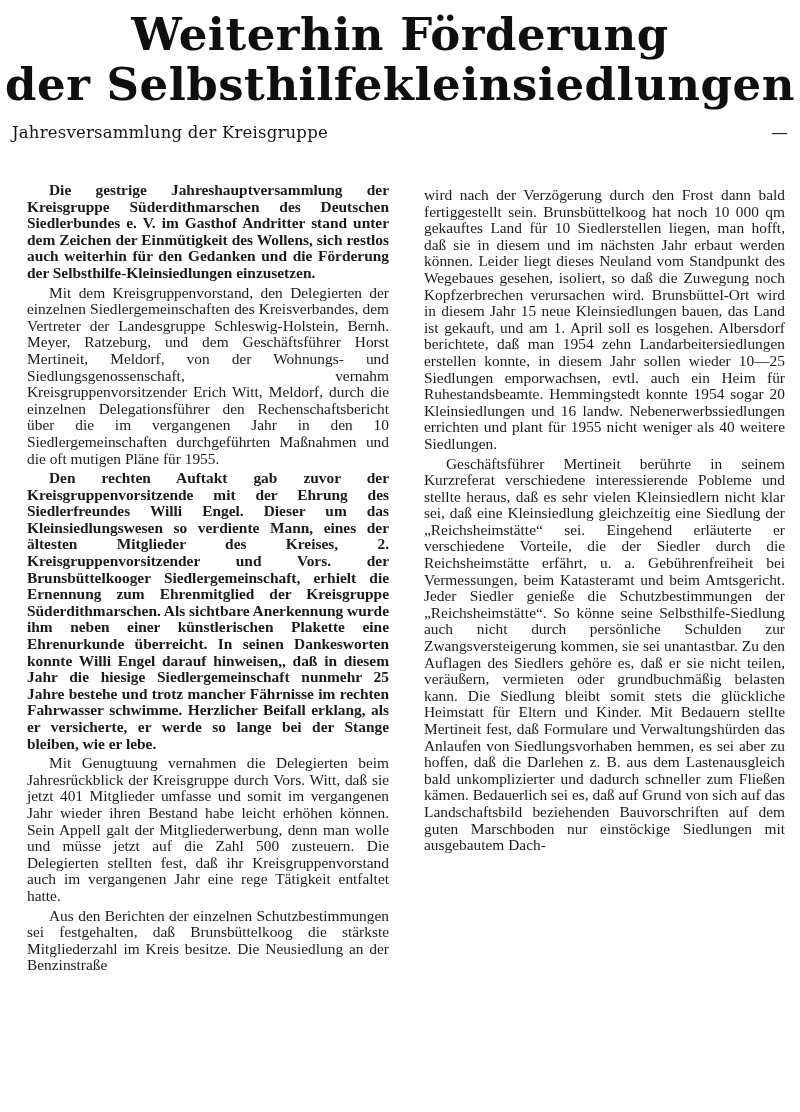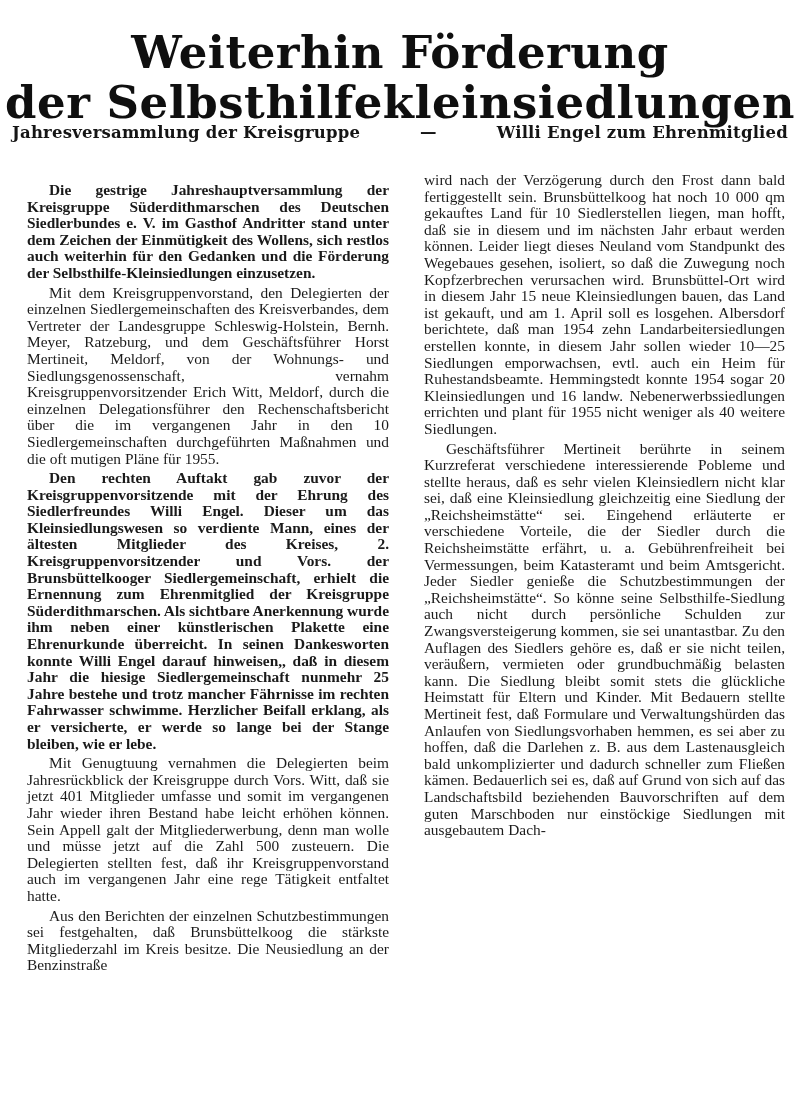--- a/index.html
+++ b/index.html
@@ -1,51 +1,50 @@
 <!DOCTYPE html>
 <html><head>
 <meta charset="utf-8">
 <style>
   html, body { margin: 0; padding: 0; background: #ffffff; }
   body { width: 800px; height: 1112px; overflow: hidden; position: relative; color: #141414; }
   .headline {
     position: absolute; left: 0; top: 10px; width: 800px; text-align: center;
     font-family: "DejaVu Serif", serif; font-weight: bold;
-    font-size: 45px; line-height: 50px; letter-spacing: 0.5px; color: #0f0f0f; margin-top: 18px;
+    font-size: 45px; line-height: 50px; letter-spacing: 0.5px; color: #0f0f0f;
   }
   .subhead {
     position: absolute; left: 12px; top: 124px; width: 776px; text-align: center;
-    font-family: "DejaVu Serif", serif; font-weight: bold; font-size: 16.5px; line-height: 18px;
+    font-family: "DejaVu Serif", serif; font-weight: normal; font-size: 16.5px; line-height: 18px;
     letter-spacing: 0.2px; color: #151515;
   }
   .subhead .l1 { display: flex; justify-content: space-between; }
   .col {
     position: absolute; top: 182px;
     font-family: "Liberation Serif", serif; font-size: 15.4px; line-height: 16.6px;
     text-align: justify; hyphens: manual; color: #1a1a1a;
   }
   .col.left { left: 15px; width: 374px; }
-  .col.right { left: 412px; width: 373px; top: 172px; font-family: Liberation Serif, serif; }
+  .col.right { left: 412px; width: 373px; top: 187px; font-family: Liberation Serif, serif; }
   .col p { margin: 0 0 3px 12px; text-indent: 22px; }
   .col p.bold { font-weight: bold; font-family: "Liberation Serif", serif; }
   .col p.cont { text-indent: 0; }
 </style>
 </head>
 <body>
 
 <div class="headline">
   <div>Weiterhin Förderung</div>
   <div>der Selbsthilfekleinsiedlungen</div>
 </div>
 
 <div class="subhead">
   <div class="l1">
     <span>Jahresversammlung der Kreisgruppe</span>
     <span>—</span>
-    <span>Willi Engel zum Ehrenmitglied</span>
   </div>
 </div>
 
 <div class="col left">
   <p class="bold">Die gestrige Jahreshauptversammlung der Kreisgruppe Süderdithmarschen des Deutschen Siedlerbundes e. V. im Gasthof Andritter stand unter dem Zeichen der Einmütigkeit des Wollens, sich restlos auch weiterhin für den Gedanken und die Förderung der Selbsthilfe-Kleinsiedlungen einzusetzen.</p>
   <p>Mit dem Kreisgruppenvorstand, den Delegierten der einzelnen Siedlergemeinschaften des Kreisverbandes, dem Vertreter der Landesgruppe Schleswig-Holstein, Bernh. Meyer, Ratzeburg, und dem Geschäftsführer Horst Mertineit, Meldorf, von der Wohnungs- und Siedlungsgenossenschaft, vernahm Kreisgruppenvorsitzender Erich Witt, Meldorf, durch die einzelnen Delegationsführer den Rechenschaftsbericht über die im vergangenen Jahr in den 10 Siedlergemeinschaften durchgeführten Maßnahmen und die oft mutigen Pläne für 1955.</p>
   <p class="bold">Den rechten Auftakt gab zuvor der Kreisgruppenvorsitzende mit der Ehrung des Siedlerfreundes Willi Engel. Dieser um das Kleinsiedlungswesen so verdiente Mann, eines der ältesten Mitglieder des Kreises, 2. Kreisgruppenvorsitzender und Vors. der Brunsbüttelkooger Siedlergemeinschaft, erhielt die Ernennung zum Ehrenmitglied der Kreisgruppe Süderdithmarschen. Als sichtbare Anerkennung wurde ihm neben einer künstlerischen Plakette eine Ehrenurkunde überreicht. In seinen Dankesworten konnte Willi Engel darauf hinweisen,, daß in diesem Jahr die hiesige Siedlergemeinschaft nunmehr 25 Jahre bestehe und trotz mancher Fährnisse im rechten Fahrwasser schwimme. Herzlicher Beifall erklang, als er versicherte, er werde so lange bei der Stange bleiben, wie er lebe.</p>
   <p>Mit Genugtuung vernahmen die Delegierten beim Jahresrückblick der Kreisgruppe durch Vors. Witt, daß sie jetzt 401 Mitglieder umfasse und somit im vergangenen Jahr wieder ihren Bestand habe leicht erhöhen können. Sein Appell galt der Mitgliederwerbung, denn man wolle und müsse jetzt auf die Zahl 500 zusteuern. Die Delegierten stellten fest, daß ihr Kreisgruppenvorstand auch im vergangenen Jahr eine rege Tätigkeit entfaltet hatte.</p>
   <p>Aus den Berichten der einzelnen Schutzbestimmungen sei festgehalten, daß Brunsbüttelkoog die stärkste Mitgliederzahl im Kreis besitze. Die Neusiedlung an der Benzinstraße</p>
 </div>

